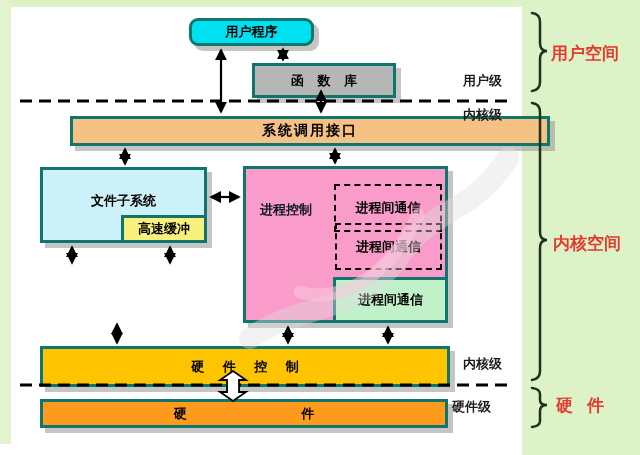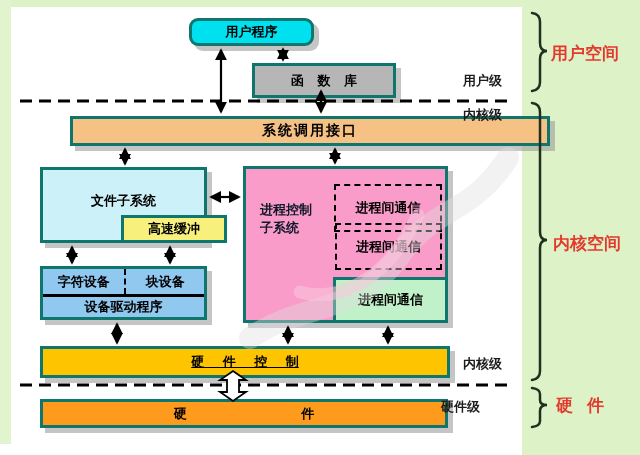--- a/index.html
+++ b/index.html
@@ -16,45 +16,45 @@
         display:flex;align-items:center;justify-content:center;
         font-weight:bold;font-size:13px;color:#000000;
         box-shadow:5px 5px 0 rgba(150,150,150,0.55);}
   .noshadow{box-shadow:none;}
 
   .user-program{left:189px;top:18px;width:125px;height:28px;background:#00e1f0;border-radius:9px;}
   .function-library{left:252px;top:63px;width:144px;height:35px;background:#b6b6b6;word-spacing:9px;}
   .syscall{left:40px;top:116px;width:480px;height:30px;background:#f6c185;font-size:14px;letter-spacing:2px;margin-left:30px;}
   .file-subsystem{left:40px;top:167px;width:167px;height:76px;background:#cdf1f8;
                   align-items:flex-start;justify-content:center;padding-top:22px;}
-  .buffer-cache{left:121px;top:215px;width:106px;height:28px;background:#f8f07c;}
+  .buffer-cache{left:121px;top:215px;width:86px;height:28px;background:#f8f07c;}
   .process-control{left:243px;top:166px;width:205px;height:157px;background:#f99cc9;}
   .pc-title{position:absolute;left:260px;top:201px;width:72px;line-height:18px;
             font-weight:bold;font-size:13px;color:#0f172a;text-align:left;}
   .dashed-box{position:absolute;box-sizing:border-box;border:2px dashed #000;background:transparent;
               display:flex;align-items:center;justify-content:center;font-weight:bold;font-size:13px;color:#000;}
   .ipc{left:334px;top:184px;width:108px;height:48px;}
   .scheduler{left:335px;top:223px;width:107px;height:47px;}
   .memory{left:333px;top:277px;width:115px;height:46px;background:#c1f1c8;}
 
   .devices{left:40px;top:266px;width:167px;height:54px;background:#90c8f0;
            flex-direction:column;align-items:stretch;justify-content:flex-start;padding:0;}
   .devices-top{display:flex;height:25px;border-bottom:3px solid #000;}
   .devices-cell{display:flex;align-items:center;justify-content:center;flex:1;}
   .devices-cell.first{border-right:2px dashed #000;flex:1.05;}
   .devices-bottom{flex:1;display:flex;align-items:center;justify-content:center;}
 
-  .hw-control{left:40px;top:346px;width:410px;height:32px;background:#ffc400;word-spacing:14px;text-decoration:underline;}
+  .hw-control{left:40px;top:346px;width:410px;height:41px;background:#ffc400;word-spacing:14px;}
   .hardware{left:40px;top:399px;width:408px;height:29px;background:#ff9b1c;word-spacing:110px;}
 
   .level-label{position:absolute;font-size:13px;font-weight:600;color:#1c1c1c;}
   .lvl-user{left:463px;top:72px;}
   .lvl-kernel-top{left:463px;top:106px;}
   .lvl-kernel-bottom{left:463px;top:355px;}
-  .lvl-hardware{left:441px;top:398px;}
+  .lvl-hardware{left:452px;top:398px;}
 
   .space-label{position:absolute;font-size:17px;font-weight:bold;color:#e23b2e;}
   .sp-user{left:551px;top:42px;}
   .sp-kernel{left:553px;top:232px;}
   .sp-hardware{left:556px;top:394px;word-spacing:8px;}
 
   svg.overlay{position:absolute;left:0;top:0;width:640px;height:455px;pointer-events:none;}
 </style>
 </head>
 <body>
@@ -80,45 +80,31 @@
   <div class="node file-subsystem">
     <span>文件子系统</span>
   </div>
   <div class="node buffer-cache noshadow">
     <span>高速缓冲</span>
   </div>
 
   <div class="node process-control"></div>
   <div class="pc-title">
     <div>进程控制</div>
-    <div>子系统</div>
   </div>
   <div class="dashed-box ipc">
     <span>进程间通信</span>
   </div>
   <div class="dashed-box scheduler">
     <span>进程间通信</span>
   </div>
   <div class="node memory noshadow">
     <span>进程间通信</span>
   </div>
 
-  <div class="node devices">
-    <div class="devices-top">
-      <div class="devices-cell first">
-        <span>字符设备</span>
-      </div>
-      <div class="devices-cell">
-        <span>块设备</span>
-      </div>
-    </div>
-    <div class="devices-bottom">
-      <span>设备驱动程序</span>
-    </div>
-  </div>
 
   <div class="node hw-control">
     <span>硬 件 控 制</span>
   </div>
 
   <div class="node hardware">
     <span>硬 件</span>
   </div>
 
   <div class="level-label lvl-user">用户级</div>

